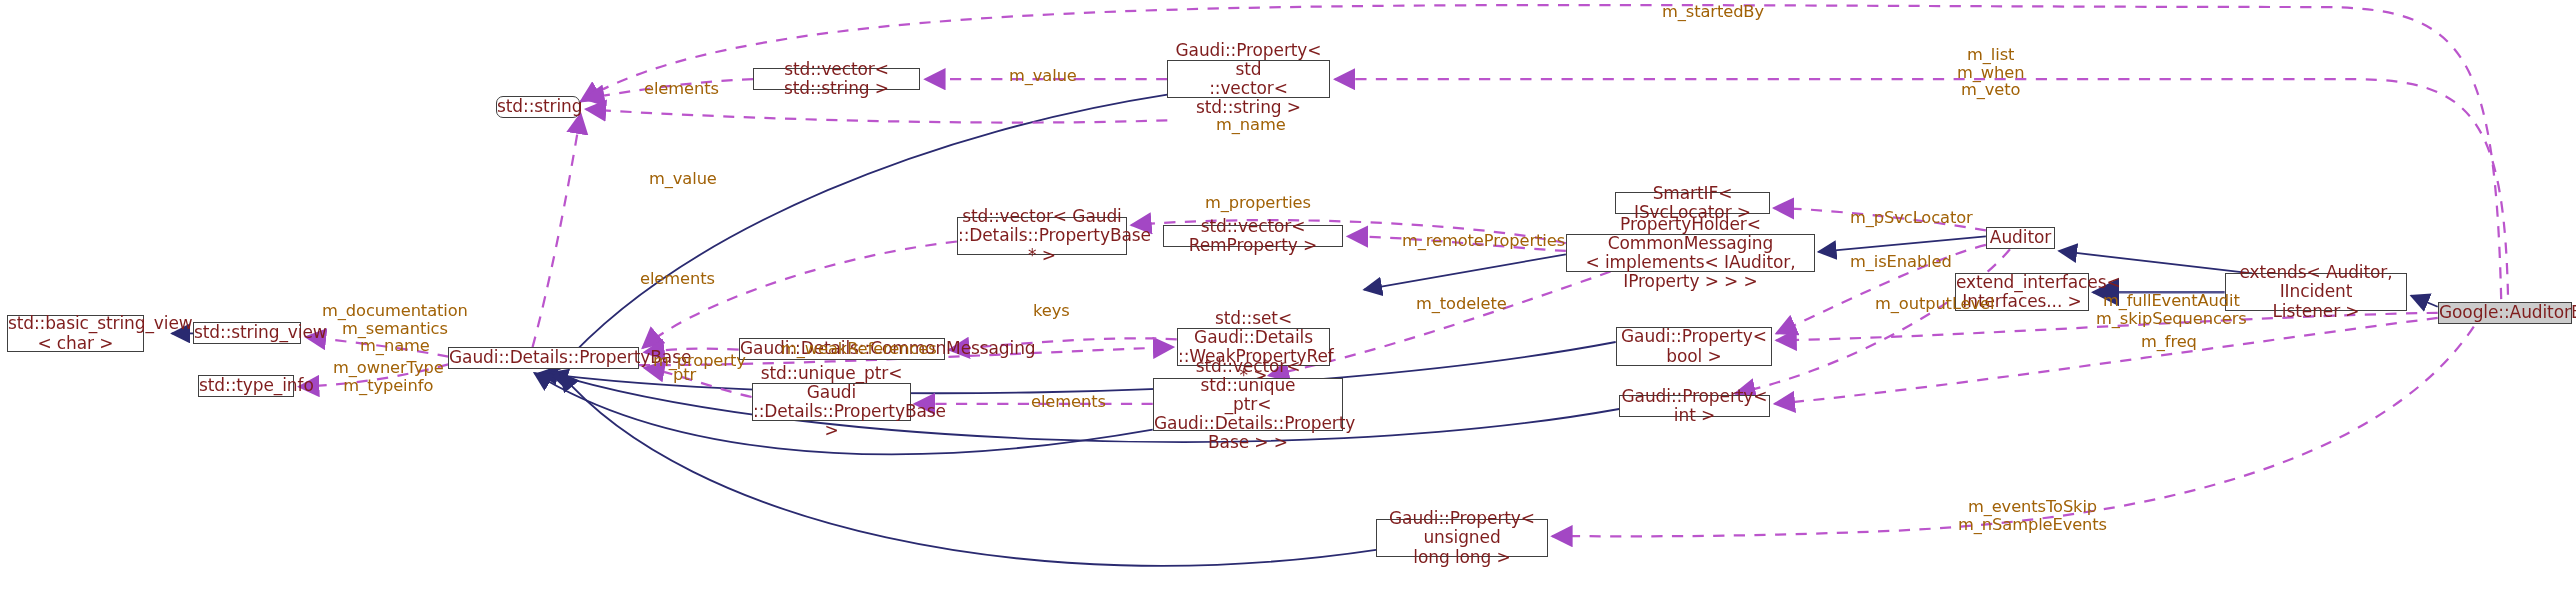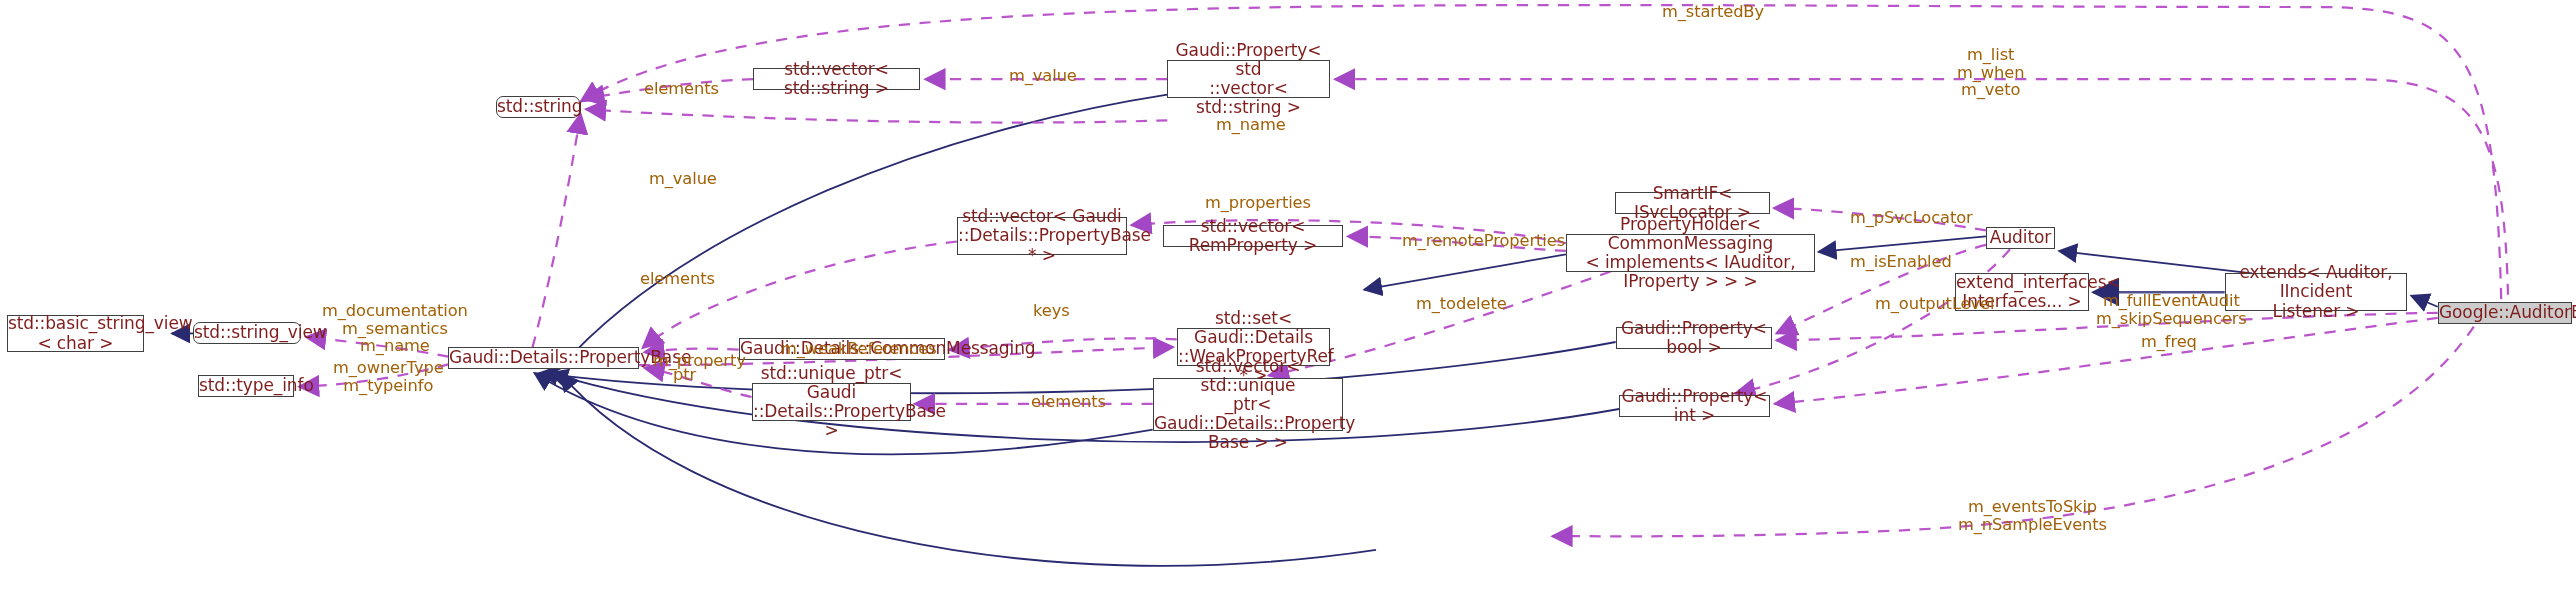--- a/index.html
+++ b/index.html
@@ -151,21 +151,21 @@
 
       <path d="M 1875 316 C 1750 360, 1600 412, 1477 437" marker-end="url(#arrowUse)"></path>
     </g>
   </svg>
 
   <div class="uml-node" style="left:6.9px;top:315px;width:137px;height:37px;">
     <span class="node-label">std::basic_string_view
 &lt; char &gt;</span>
   </div>
 
-  <div class="uml-node" style="left:193px;top:322px;width:108px;height:22px;border-radius:7px;">
+  <div class="uml-node" style="left:193px;top:322px;width:108px;height:22px;">
     <span class="node-label">std::string_view</span>
   </div>
 
   <div class="uml-node" style="left:198px;top:375px;width:96px;height:22px;">
     <span class="node-label">std::type_info</span>
   </div>
 
   <div class="uml-node" style="left:496px;top:96px;width:84px;height:22px;border-radius:7px;">
     <span class="node-label">std::string</span>
   </div>
@@ -215,21 +215,21 @@
 
   <div class="uml-node" style="left:1615px;top:192px;width:155px;height:22px;">
     <span class="node-label">SmartIF&lt; ISvcLocator &gt;</span>
   </div>
 
   <div class="uml-node" style="left:1566px;top:234px;width:249px;height:38px;">
     <span class="node-label">PropertyHolder&lt; CommonMessaging
 &lt; implements&lt; IAuditor, IProperty &gt; &gt; &gt;</span>
   </div>
 
-  <div class="uml-node" style="left:1616px;top:327px;width:156px;height:22px;">
+  <div class="uml-node" style="left:1616px;top:327px;width:156px;height:39px;">
     <span class="node-label">Gaudi::Property&lt; bool &gt;</span>
   </div>
 
   <div class="uml-node" style="left:1619px;top:395px;width:151px;height:22px;">
     <span class="node-label">Gaudi::Property&lt; int &gt;</span>
   </div>
 
   <div class="uml-node" style="left:1986px;top:227px;width:69px;height:22px;">
     <span class="node-label">Auditor</span>
   </div>
@@ -237,20 +237,24 @@
   <div class="uml-node" style="left:1955px;top:273px;width:134px;height:38px;align-items:center;">
     <span class="node-label">extend_interfaces&lt;
 Interfaces... &gt;</span>
   </div>
 
   <div class="uml-node" style="left:2225px;top:273px;width:182px;height:38px;">
     <span class="node-label">extends&lt; Auditor, IIncident
 Listener &gt;</span>
   </div>
 
+  <div class="uml-node" style="left:1376px;top:519px;width:172px;height:38px;">
+    <span class="node-label">Gaudi::Property&lt; unsigned
+long long &gt;</span>
+  </div>
 
   <div class="uml-node current" style="left:2438px;top:302px;width:134px;height:22px;">
     <span class="node-label">Google::AuditorBase</span>
   </div>
 
   <div class="edge-label" style="left:1662px;top:2.6px;">m_startedBy</div>
   <div class="edge-label" style="left:1957px;top:46px;">m_list
 m_when
 m_veto</div>
   <div class="edge-label" style="left:644px;top:80px;">elements</div>

